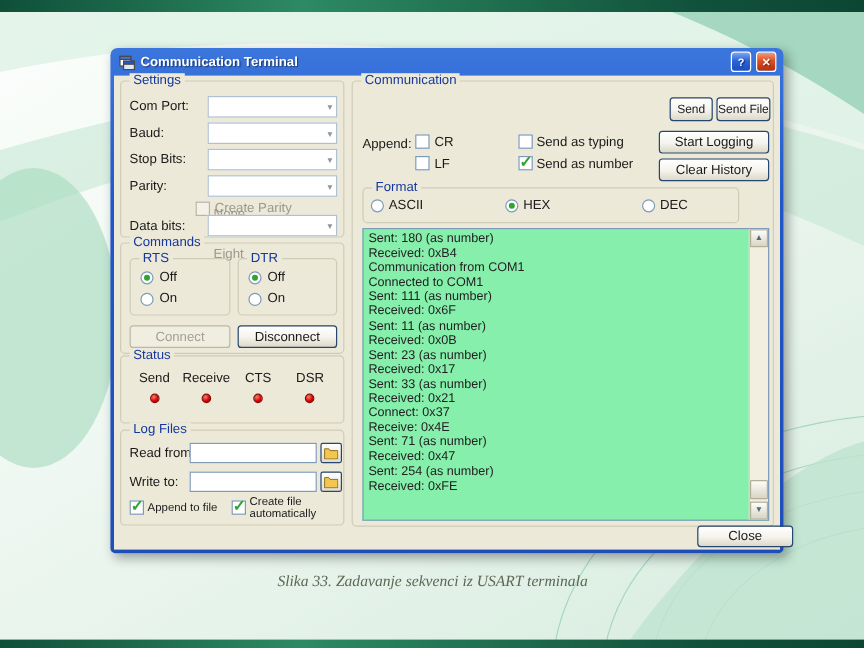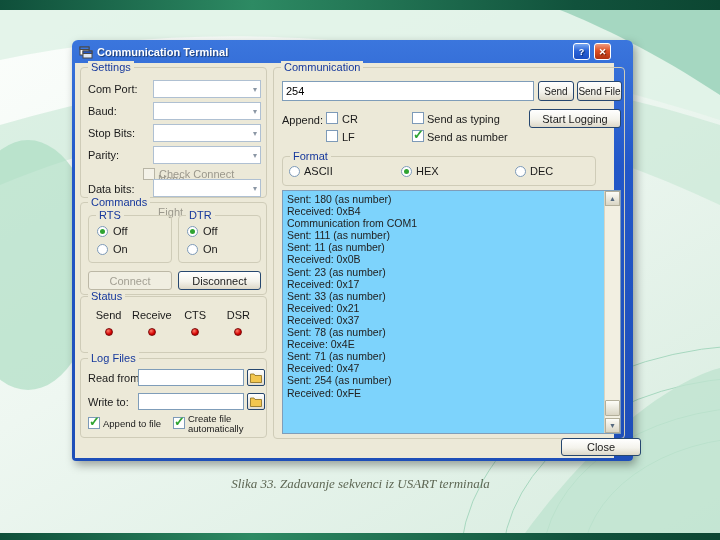--- a/index.html
+++ b/index.html
@@ -7,23 +7,23 @@
   body { font-family:"Liberation Sans", sans-serif; position:relative;
          background: linear-gradient(150deg,#fcfefc 0%, #eef7f1 45%, #d7ecdf 100%); }
 
   .bg-svg { position:absolute; left:0; top:0; }
   .strip { position:absolute; left:0; width:720px;
            background: linear-gradient(90deg,#0f4f3a,#2d8a63 35%,#11523c 80%,#0c4632); }
   .strip.top { top:0; height:10px; }
   .strip.bottom { bottom:0; height:7px; }
 
   
-  .dialog { position:absolute; left:72px; top:40px; width:561px; height:421px;
+  .dialog { position:absolute; left:92px; top:40px; width:561px; height:421px;
             background: linear-gradient(180deg,#3b76dd,#2257c8 30%,#1e4eb8);
-            border-radius:6px 6px 4px 4px; padding:0 19px 3px 3px;
+            border-radius:6px 6px 4px 4px; padding:0 3px 3px 3px;
             box-shadow: 3px 4px 10px rgba(0,0,0,0.35); }
   .titlebar { height:23px; display:flex; align-items:center; gap:4px; padding:0 3px 0 4px;
               color:#fff; font-size:11px; font-weight:bold; text-shadow:1px 1px 1px rgba(0,0,0,.5); }
   .titletext { flex:1; white-space:nowrap; }
   .tbtn { width:17px; height:17px; border:1px solid #fff; border-radius:3px; flex:0 0 auto;
           display:flex; align-items:center; justify-content:center; font-size:9px; font-weight:bold; color:#fff; }
   .tbtn.help  { background: linear-gradient(180deg,#7aa7f0,#2a63d8 45%,#1b4ec2); }
   .tbtn.close { background: linear-gradient(180deg,#f09a80,#dd4f24 45%,#b03110); }
 
   .client { position:relative; height:395px; background:#ece9d8; font-size:11px; color:#1a1a1a; }
@@ -63,21 +63,21 @@
   .input { position:absolute; background:#fff; border:1px solid #7f9db9; font-size:11px;
            font-family:inherit; padding:0 3px; }
 
   .folder-btn { position:absolute; width:18px; height:17px; border:1px solid #26476f; border-radius:2px;
                 background:linear-gradient(180deg,#fff,#e2ddcf);
                 display:flex; align-items:center; justify-content:center; }
 
   .status-cols { position:absolute; left:6px; right:6px; top:12px; display:flex; }
   .stat { flex:1; display:flex; flex-direction:column; align-items:center; gap:7px; font-size:11px; }
 
-  .log-box { position:absolute; background:#7dd3fc; border:1px solid #7f9db9; overflow:hidden; }
+  .log-box { position:absolute; background:#86efac; border:1px solid #7f9db9; overflow:hidden; }
   .log-lines { position:absolute; left:4px; top:2px; right:18px; bottom:1px;
                font-size:10.5px; line-height:12.1px; color:#222; }
   .scrollbar { position:absolute; top:0; right:0; bottom:0; width:16px; background:#f2efe1;
                border-left:1px solid #d8d4c2; display:flex; flex-direction:column; }
   .sb-btn { height:15px; flex:0 0 auto; background:linear-gradient(180deg,#fdfdf8,#d9d5c4);
             border:1px solid #b3af9b; font-size:7px; color:#55697e;
             display:flex; align-items:center; justify-content:center; }
   .sb-track { flex:1; position:relative; }
   .sb-thumb { position:absolute; left:0; right:0; bottom:2px; height:16px;
               background:linear-gradient(180deg,#fdfdf8,#d9d5c4); border:1px solid #b3af9b; border-radius:1px; }
@@ -135,21 +135,21 @@
       <div class="combo disabled" style="left:72px;top:56px;width:108px">
         <span class="combo-val">One Stop Bit</span>
         <span class="combo-arrow">▾</span>
       </div>
       <span class="row-label" style="left:7px;top:81px">Parity:</span>
       <div class="combo disabled" style="left:72px;top:78px;width:108px">
         <span class="combo-val">None</span>
         <span class="combo-arrow">▾</span>
       </div>
       <span class="cb disabled" style="left:62px;top:100px"></span>
-      <span class="row-label dim" style="left:78px;top:100px">Check Connect</span>
+      <span class="row-label dim" style="left:78px;top:100px">Create Parity</span>
       <span class="row-label" style="left:7px;top:115px">Data bits:</span>
       <div class="combo disabled" style="left:72px;top:111px;width:108px">
         <span class="combo-val">Eight</span>
         <span class="combo-arrow">▾</span>
       </div>
     </div>
 
     <div class="grp" style="left:5px;top:139px;width:187px;height:93px">
       <span class="grp-label">Commands</span>
       <div class="grp" style="left:7px;top:12px;width:84px;height:48px">
@@ -214,63 +214,64 @@
       <span class="row-label sm" style="left:22px;top:60px">Append to file</span>
       <span class="cb" style="left:92px;top:58px">
         <span class="cb-mark">✓</span>
       </span>
       <span class="row-label sm" style="left:107px;top:55px;width:72px;white-space:normal">Create file automatically</span>
     </div>
 
     <div class="grp" style="left:198px;top:4px;width:352px;height:372px">
       <span class="grp-label">Communication</span>
 
-      <input class="input" style="left: 8px; top: 13px; width: 252px; height: 20px;" value="254">
       <div class="btn small" style="left:264px;top:13px;width:36px;height:20px">Send</div>
       <div class="btn small" style="left:303px;top:13px;width:45px;height:20px">Send File</div>
 
       <span class="row-label" style="left:8px;top:46px">Append:</span>
       <span class="cb" style="left:52px;top:44px"></span>
       <span class="row-label" style="left:68px;top:45px">CR</span>
       <span class="cb" style="left:52px;top:62px"></span>
       <span class="row-label" style="left:68px;top:63px">LF</span>
 
       <span class="cb" style="left:138px;top:44px"></span>
       <span class="row-label" style="left:153px;top:45px">Send as typing</span>
       <span class="cb" style="left:138px;top:62px">
         <span class="cb-mark">✓</span>
       </span>
       <span class="row-label" style="left:153px;top:63px">Send as number</span>
 
       <div class="btn" style="left:255px;top:41px;width:92px;height:19px">Start Logging</div>
+      <div class="btn" style="left:255px;top:64px;width:92px;height:19px">Clear History</div>
 
       <div class="grp" style="left:8px;top:88px;width:314px;height:30px">
         <span class="grp-label">Format</span>
         <span class="radio" style="left:6px;top:9px"></span>
         <span class="row-label" style="left:21px;top:8px">ASCII</span>
         <span class="radio selected" style="left:118px;top:9px"></span>
         <span class="row-label" style="left:133px;top:8px">HEX</span>
         <span class="radio" style="left:232px;top:9px"></span>
         <span class="row-label" style="left:247px;top:8px">DEC</span>
       </div>
 
       <div class="log-box" style="left:8px;top:122px;width:339px;height:244px">
         <div class="log-lines">
           <div class="log-line">Sent: 180 (as number)</div>
           <div class="log-line">Received: 0xB4</div>
           <div class="log-line">Communication from COM1</div>
+          <div class="log-line">Connected to COM1</div>
           <div class="log-line">Sent: 111 (as number)</div>
+          <div class="log-line">Received: 0x6F</div>
           <div class="log-line">Sent: 11 (as number)</div>
           <div class="log-line">Received: 0x0B</div>
           <div class="log-line">Sent: 23 (as number)</div>
           <div class="log-line">Received: 0x17</div>
           <div class="log-line">Sent: 33 (as number)</div>
           <div class="log-line">Received: 0x21</div>
-          <div class="log-line">Received: 0x37</div>
-          <div class="log-line">Sent: 78 (as number)</div>
+          <div class="log-line">Connect: 0x37</div>
           <div class="log-line">Receive: 0x4E</div>
           <div class="log-line">Sent: 71 (as number)</div>
           <div class="log-line">Received: 0x47</div>
           <div class="log-line">Sent: 254 (as number)</div>
           <div class="log-line">Received: 0xFE</div>
         </div>
         <div class="scrollbar">
           <span class="sb-btn">▲</span>
           <span class="sb-track">
             <span class="sb-thumb"></span>

